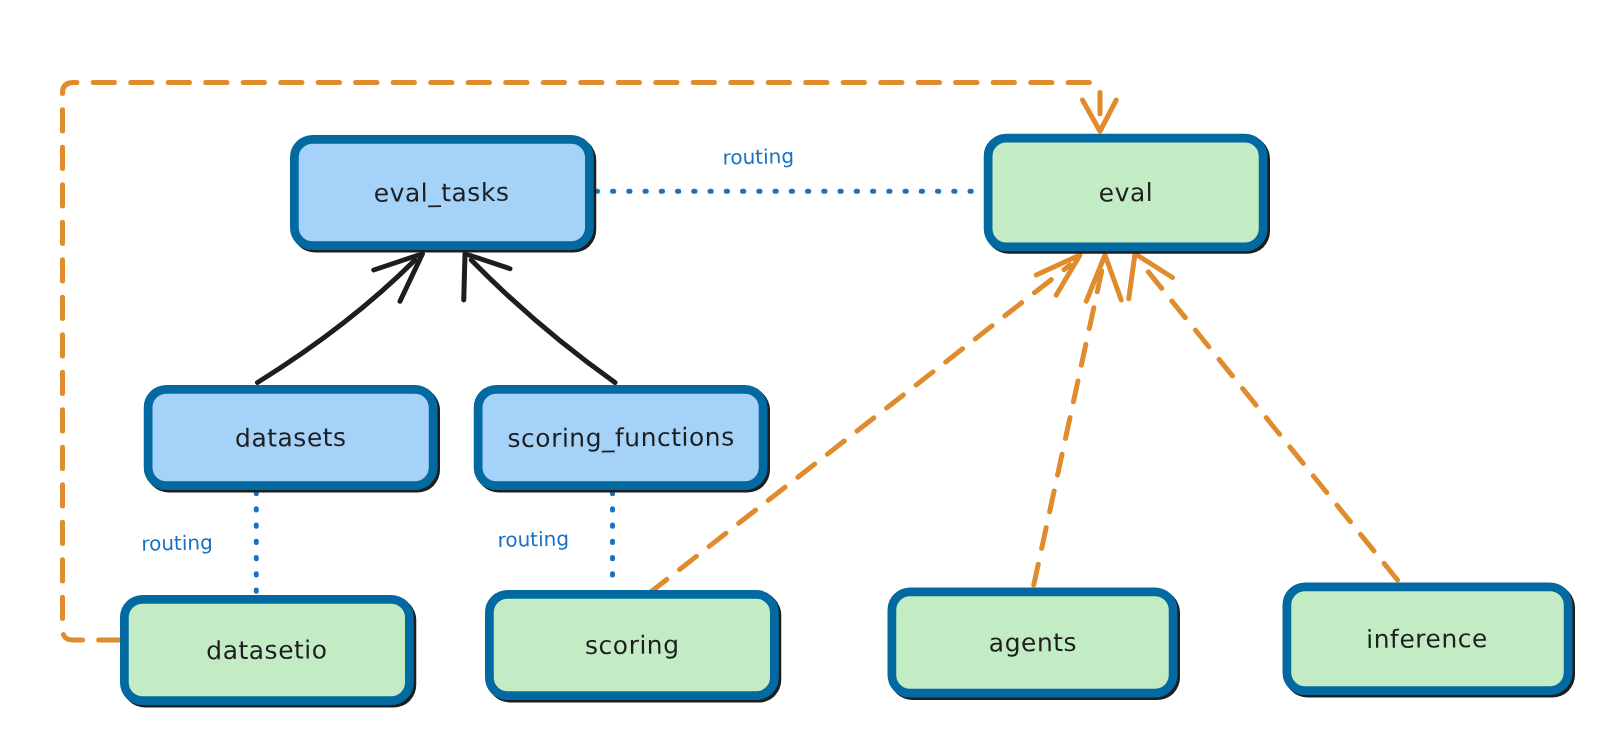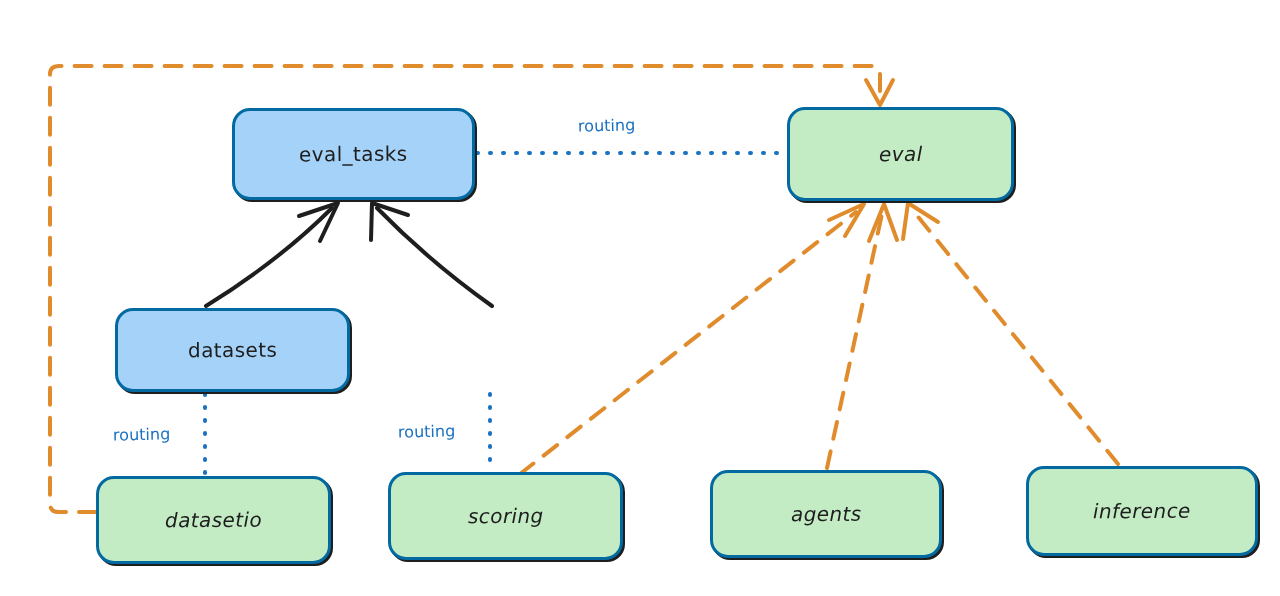--- a/index.html
+++ b/index.html
@@ -21,37 +21,37 @@
     position: absolute;
     left: 0;
     top: 0;
     width: 1280px;
     height: 596px;
     pointer-events: none;
   }
   .node {
     position: absolute;
     box-sizing: border-box;
-    border: 3px solid #0369a1;
+    border: 7px solid #0369a1;
     border-radius: 18px;
     display: flex;
     align-items: center;
     justify-content: center;
     box-shadow: 2px 2px 0 0 #1e1e1e;
   }
   .node .node-label {
     font-family: "DejaVu Sans", sans-serif;
     font-size: 20px;
     color: #1e1e1e;
     letter-spacing: 0.4px;
     white-space: nowrap;
     transform: rotate(-0.4deg);
   }
   .node.blue  { background: #a5d2f8; }
-  .node.green { background: #c3ecc5; font-style: italic; }
+  .node.green { background: #c3ecc5; }
 
   .edge-label {
     position: absolute;
     font-family: "DejaVu Sans", sans-serif;
     font-size: 16px;
     color: #1971c2;
     white-space: nowrap;
     transform: rotate(-1.2deg);
   }
 </style>
@@ -110,20 +110,23 @@
   </div>
 
   <div class="node green" style="left:787px; top:107px; width:227px; height:94px;">
     <span class="node-label">eval</span>
   </div>
 
   <div class="node blue" style="left:97px; top:308px; width:235px; height:84px;margin-left:18px;">
     <span class="node-label">datasets</span>
   </div>
 
+  <div class="node blue" style="left:379px; top:308px; width:235px; height:84px;">
+    <span class="node-label">scoring_functions</span>
+  </div>
 
   <div class="node green" style="left:96px; top:476px; width:235px; height:88px;">
     <span class="node-label">datasetio</span>
   </div>
 
   <div class="node green" style="left:710px; top:470px; width:232px; height:88px;">
     <span class="node-label">agents</span>
   </div>
 
   <div class="node green" style="left:388px; top:472px; width:235px; height:88px;">

